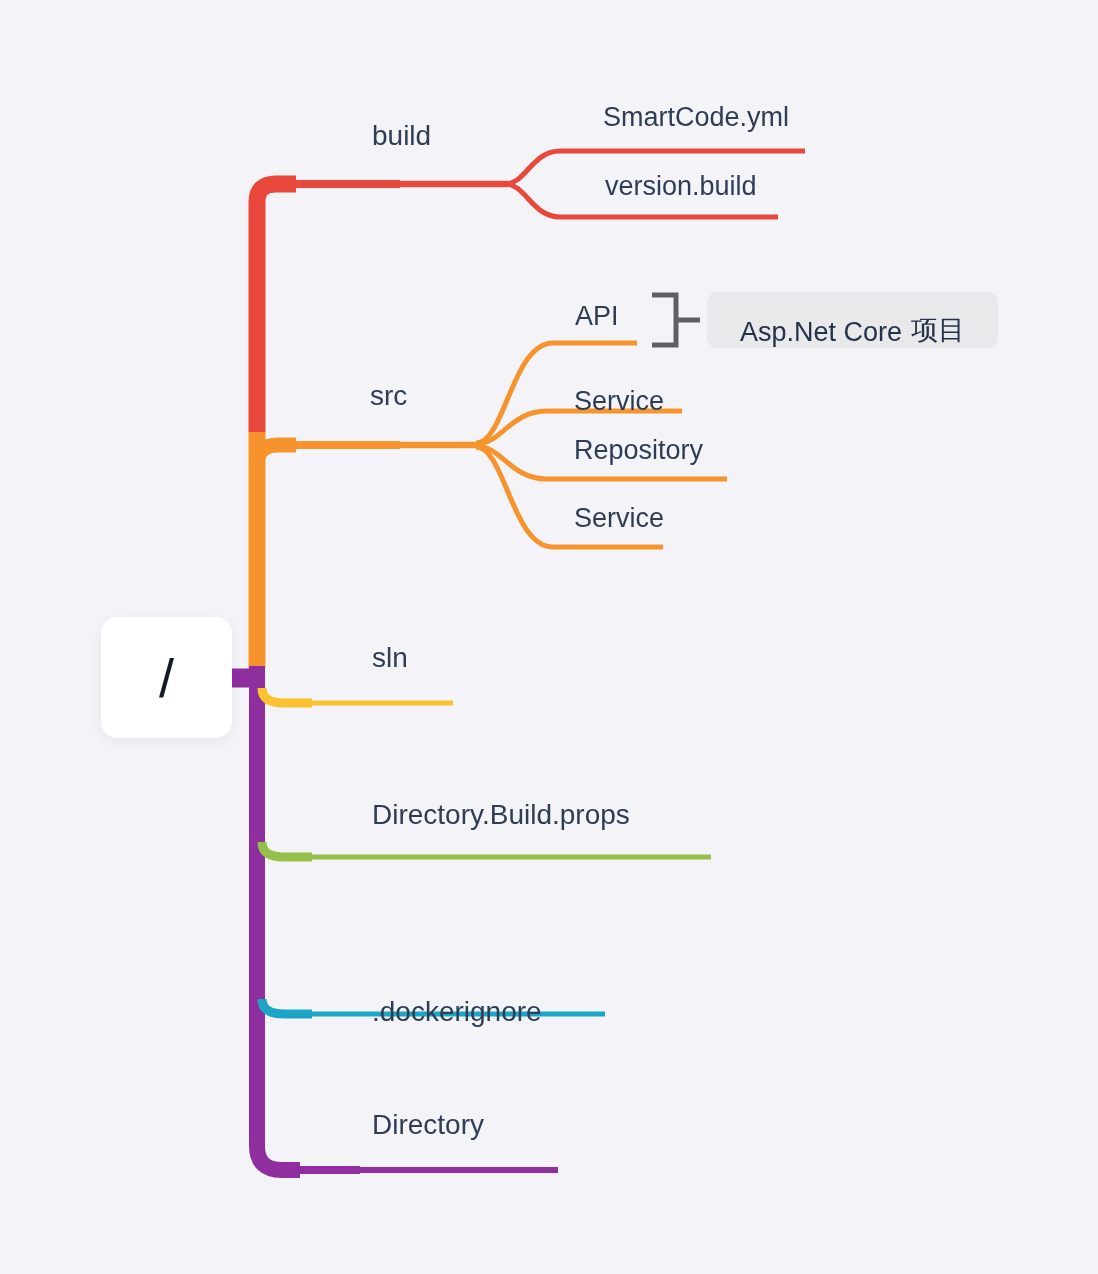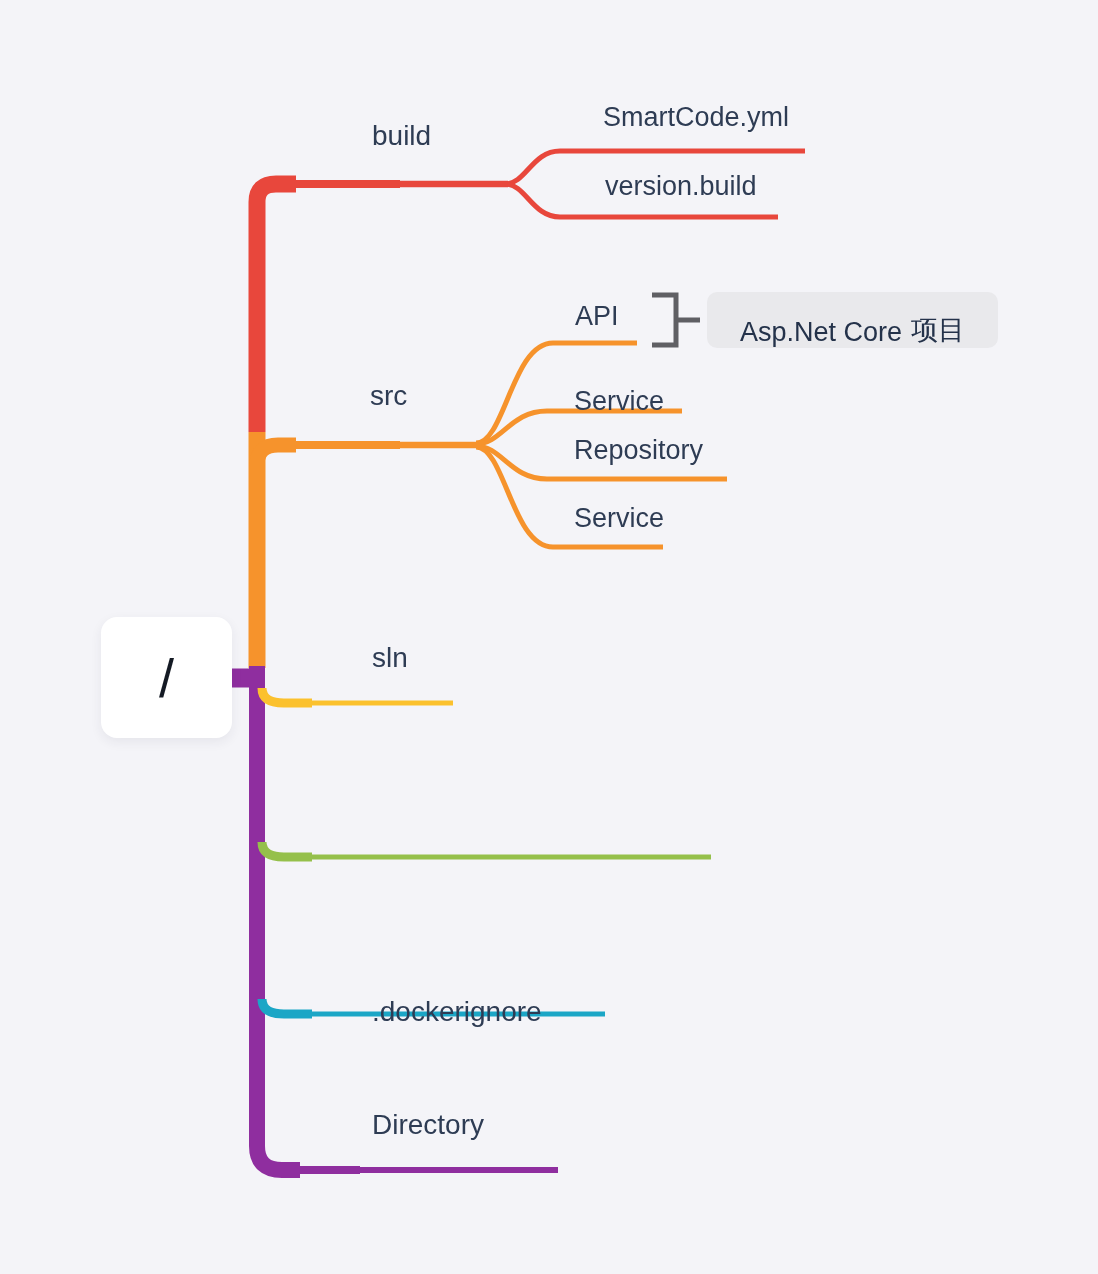--- a/index.html
+++ b/index.html
@@ -102,20 +102,21 @@
       <path stroke-width="5" d="M652 295 L676 295 L676 345 L652 345"></path>
       <path stroke-width="5" d="M676 320 L700 320"></path>
     </g>
   </svg>
 
   <div class="root-node">/</div>
 
   <div class="label main" style="left:372px;top:122px">build</div>
   <div class="label main" style="left:370px;top:382px">src</div>
   <div class="label main" style="left:372px;top:644px">sln</div>
+  <div class="label main" style="left:372px;top:801px">Directory.Build.props</div>
   <div class="label main" style="left:372px;top:998px">.dockerignore</div>
   <div class="label main" style="left:372px;top:1111px">Directory</div>
 
   <div class="label child" style="left:603px;top:104px">SmartCode.yml</div>
   <div class="label child" style="left:605px;top:173px">version.build</div>
 
   <div class="label child" style="left:575px;top:303px">API</div>
   <div class="label child" style="left:574px;top:388px">Service</div>
   <div class="label child" style="left:574px;top:437px">Repository</div>
   <div class="label child" style="left:574px;top:505px">Service</div>

